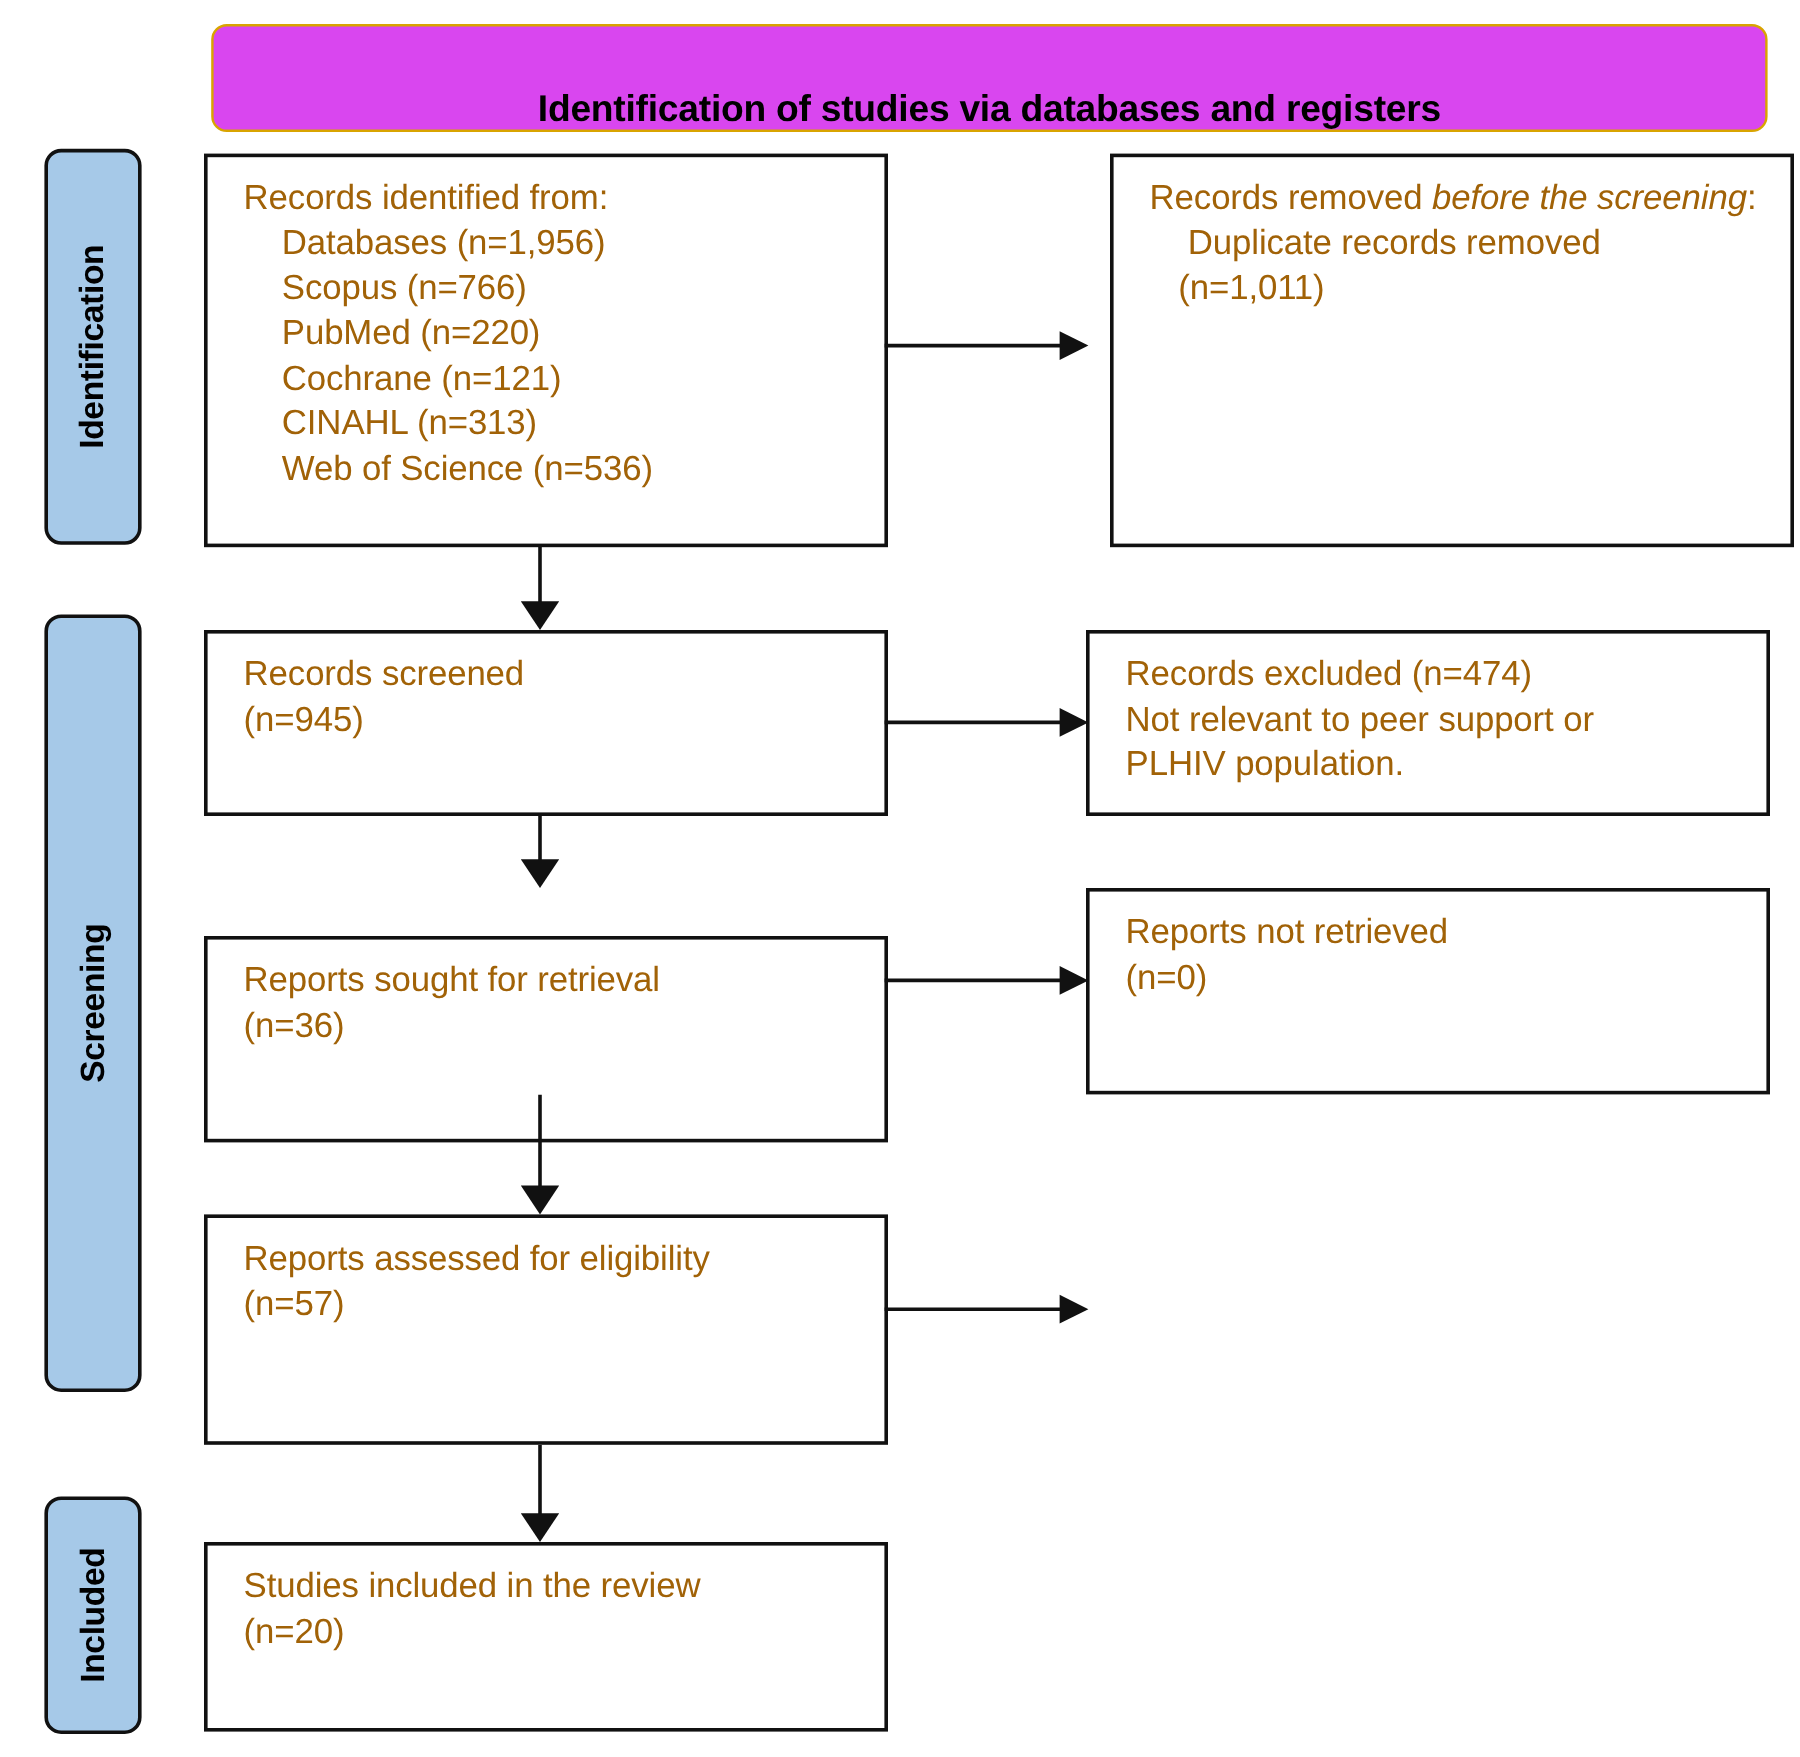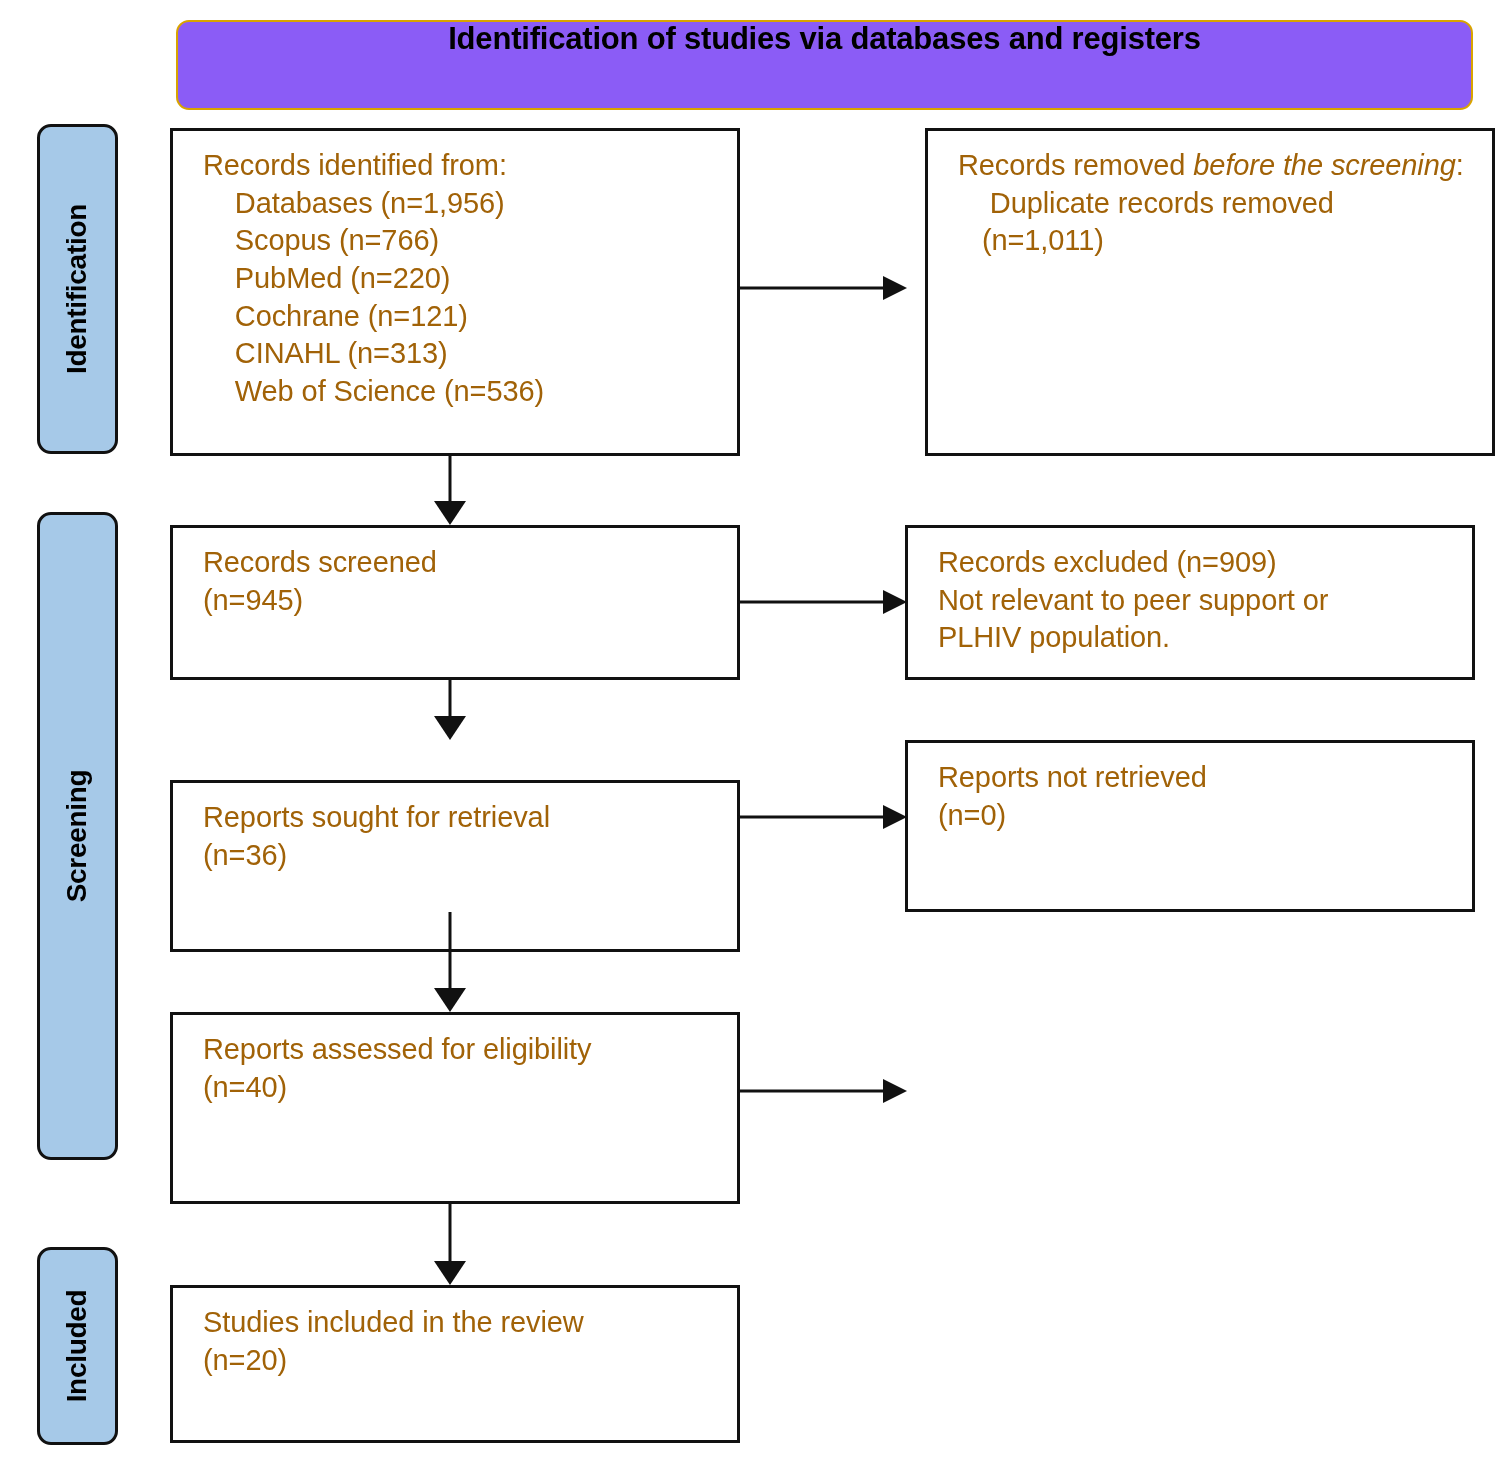--- a/index.html
+++ b/index.html
@@ -19,26 +19,26 @@
     overflow: hidden;
   }
 
   
   .banner {
     position: absolute;
     left: 176px;
     top: 20px;
     width: 1297px;
     height: 90px;
-    background: #8b5cf6;
+    background: #d946ef;
     border: 2px solid #D9A400;
     border-radius: 13px;
     box-sizing: border-box;
     display: flex;
-    align-items: flex-start;
+    align-items: flex-end;
     justify-content: center;
   }
   .banner-title {
     font-size: 31px;
     font-weight: bold;
     letter-spacing: -0.2px;
     color: #000000;
     text-align: center;
     line-height: 1.1;
   }
@@ -136,36 +136,36 @@
 (n=945)</div>
   </div>
 
   <div class="box" id="box-sought">
     <div class="box-text">Reports sought for retrieval
 (n=36)</div>
   </div>
 
   <div class="box" id="box-assessed">
     <div class="box-text">Reports assessed for eligibility
-(n=40)</div>
+(n=57)</div>
   </div>
 
   <div class="box" id="box-included">
     <div class="box-text">Studies included in the review
 (n=20)</div>
   </div>
 
   <div class="box" id="box-removed">
     <div class="box-text"><span>Records removed </span><span class="ital">before the screening</span><span>:
     Duplicate records removed
    (n=1,011)</span></div>
   </div>
 
   <div class="box" id="box-excluded-screen">
-    <div class="box-text">Records excluded (n=909)
+    <div class="box-text">Records excluded (n=474)
 Not relevant to peer support or
 PLHIV population.</div>
   </div>
 
   <div class="box" id="box-not-retrieved">
     <div class="box-text">Reports not retrieved
 (n=0)</div>
   </div>
 
 

